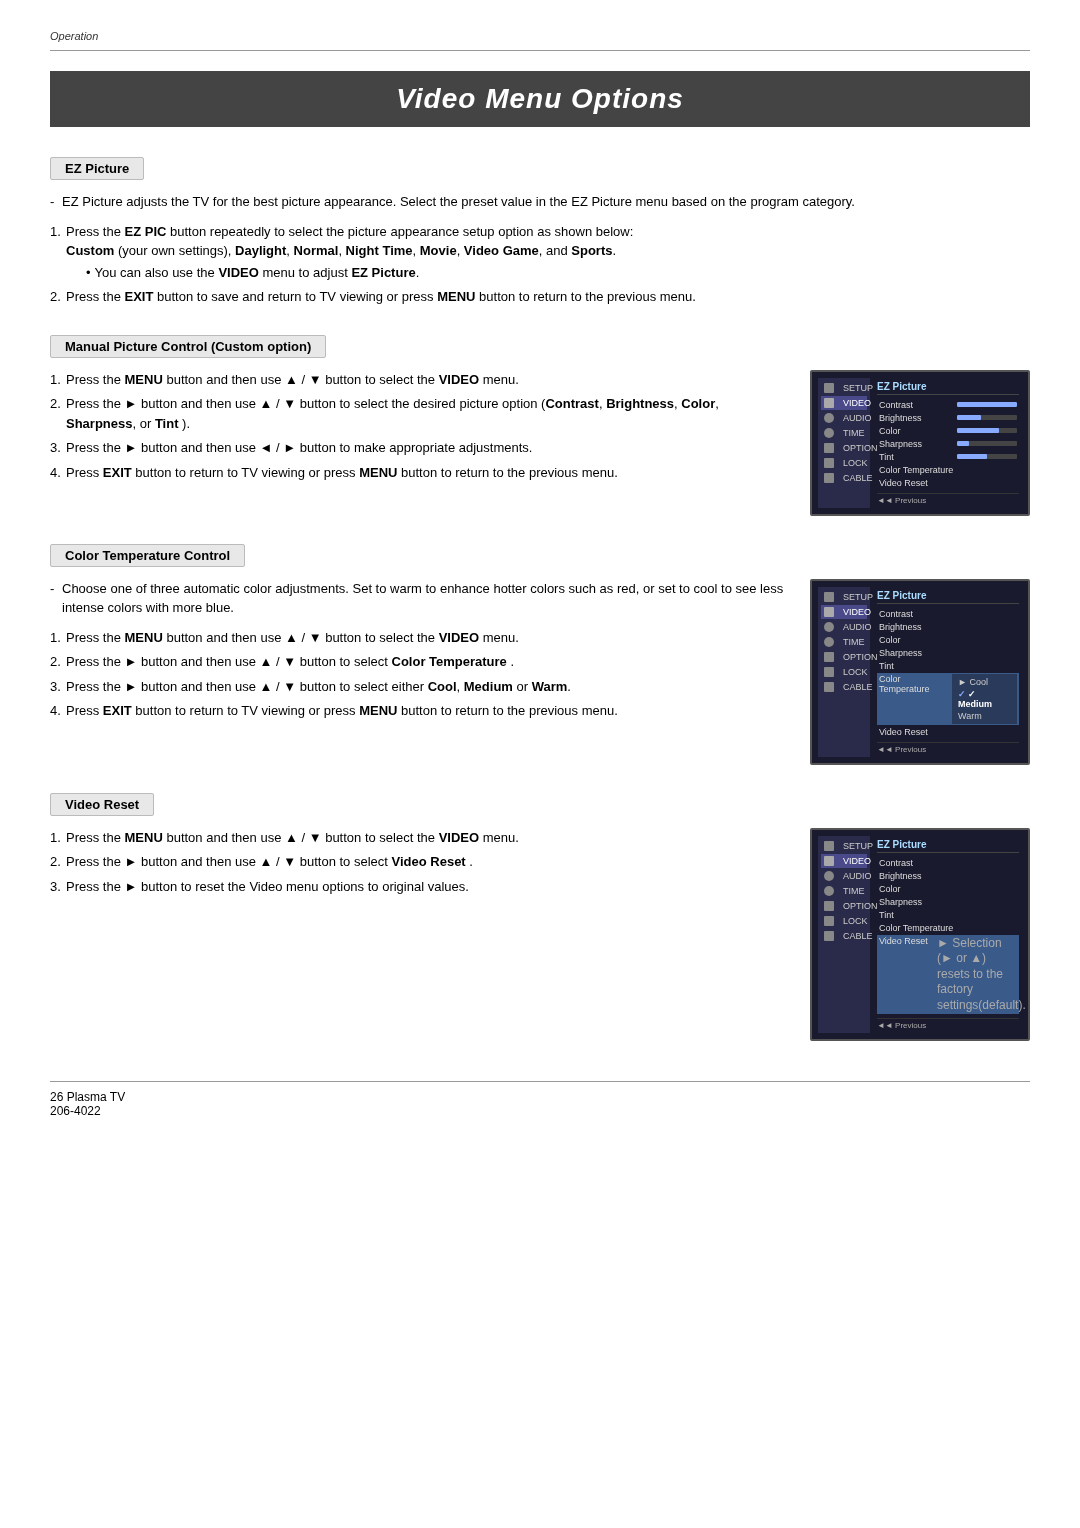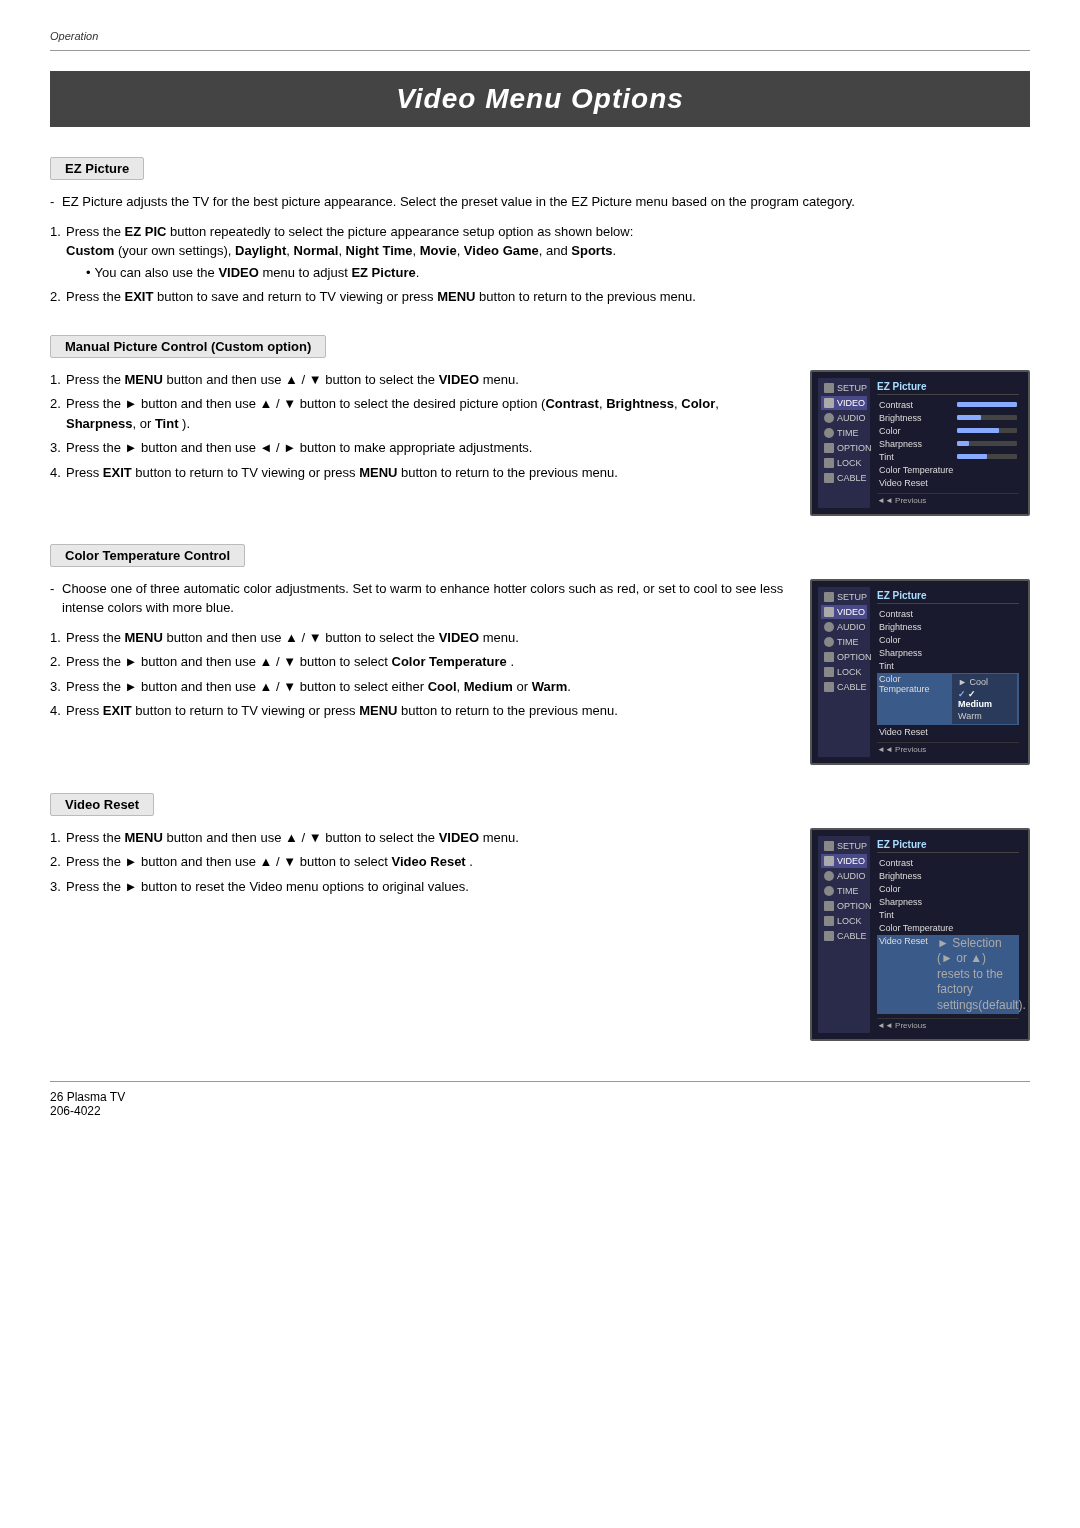--- a/index.html
+++ b/index.html
@@ -122,25 +122,26 @@
       gap: 4px;
     }
     .tv-sidebar {
       width: 52px;
       background: #2a2a4a;
       padding: 3px;
     }
     .tv-sidebar-item {
       display: flex;
       align-items: center;
-      gap: 3px;
+      gap: 9px;
       padding: 2px 3px;
       font-size: 9px;
       color: #ccc;
       margin-bottom: 1px;
+      justify-content: space-between;
     }
     .tv-sidebar-item.active {
       background: #4a4a8a;
       color: #fff;
     }
     .tv-sidebar-icon {
       width: 10px;
       height: 10px;
       background: #888;
       border-radius: 1px;

